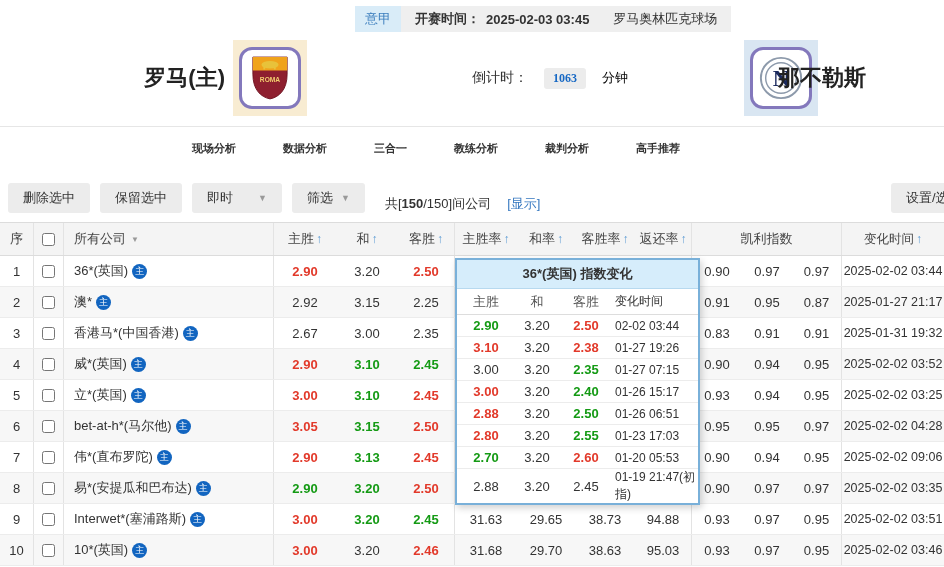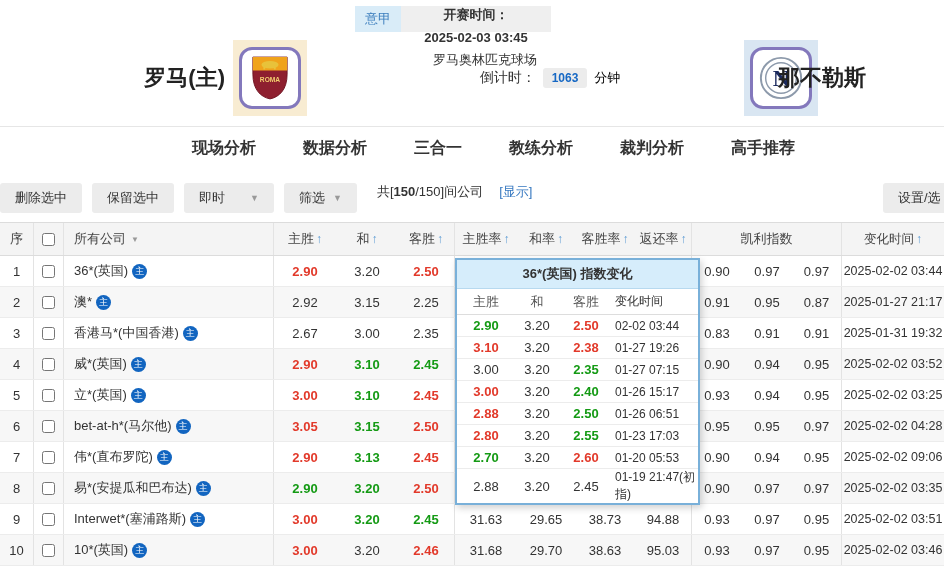--- a/index.html
+++ b/index.html
@@ -2,44 +2,44 @@
 <html><head>
 <meta charset="utf-8">
 <style>
   * { margin:0; padding:0; box-sizing:border-box; }
   body { font-family:"Liberation Sans","DejaVu Sans",sans-serif; background:#fff; }
   .page { position:relative; width:944px; height:567px; background:#fff; overflow:hidden; }
 
   
   .topbar { position:absolute; top:6px; left:355px; height:26px; display:flex; align-items:stretch; font-size:13px; }
   .league-badge { background:#d9ecf8; color:#3b7dbd; display:flex; align-items:center; padding:0 10px; }
-  .kickoff-strip { background:#efefef; color:#333; display:flex; align-items:center; padding:0 14px; gap:6px; white-space:nowrap;flex-direction:column; }
+  .kickoff-strip { background:#efefef; color:#333; display:flex; align-items:center; padding:0 14px; gap:6px; white-space:nowrap; }
   .kickoff-strip .bold { font-weight:bold; }
   .kickoff-strip .venue { margin-left:18px;text-align:center; }
 
   
   .match-header { position:absolute; top:30px; left:0; width:944px; height:96px; }
   .team-name { position:absolute; top:0; height:96px; display:flex; align-items:center; font-size:22px; font-weight:bold; color:#222; }
   .home-name { left:0; width:225px; justify-content:flex-end; }
   .away-name { left:778px; }
   .tile { position:absolute; top:10px; width:74px; height:76px; display:flex; align-items:center; justify-content:center; }
   .tile-home { left:233px; background:#f8ecd2; }
   .tile-away { left:744px; background:#d9e6f2; }
   .tile-inner { width:62px; height:62px; background:#fff; border:3px solid #8378bc; border-radius:13px; display:flex; align-items:center; justify-content:center; }
-  .countdown { position:absolute; left:440px; top:0; width:220px; height:96px; display:flex; align-items:center; justify-content:center; gap:7px; font-size:14px; color:#333; }
+  .countdown { position:absolute; left:440px; top:0; width:220px; height:96px; display:flex; align-items:center; justify-content:center; gap:16px; font-size:14px; color:#333;font-family:Liberation Serif, serif; }
   .countdown .val { background:#ececec; color:#1668c4; font-size:12px; font-weight:bold; padding:3px 9px; border-radius:3px; }
   .countdown .unit { color:#000000; font-size:13px; }
 
   
   .nav { position:absolute; top:126px; left:0; width:944px; height:43px; border-top:1px solid #e6e6e6; display:flex; align-items:center; padding-left:192px; gap:47px; }
-  .nav-tab { font-size:16px; font-weight:bold; color:#333; cursor:pointer; white-space:nowrap; }
+  .nav-tab { font-size:11px; font-weight:bold; color:#333; cursor:pointer; white-space:nowrap; }
   .nav-tab.active { background:#f0500e; color:#fff; padding:7px 15px; border-radius:17px; }
 
   
-  .toolbar { position:absolute; top:183px; left:0; width:812px; height:30px; display:flex; align-items:flex-start; gap:10px; font-size:13px; color:#333; }
+  .toolbar { position:absolute; top:183px; left:8px; width:812px; height:30px; display:flex; align-items:flex-end; gap:10px; font-size:13px; color:#333; }
   .tbtn { background:#ececec; border:none; border-radius:3px; height:30px; padding:0 15px; font-size:13px; color:#333; display:flex; align-items:center; cursor:pointer; white-space:nowrap; }
   .tbtn .caret { color:#999; font-size:9px; margin-left:8px; }
   .tbtn.dropdown { width:90px; justify-content:space-between; }
   .count-text { margin-left:10px; white-space:nowrap; }
   .count-text b { font-weight:bold; }
   .show-link { color:#3678c0; cursor:pointer; margin-left:6px; }
   .settings-btn { position:absolute; left:883px; width:90px; justify-content:flex-start; }
 
   
   .odds-table { position:absolute; top:222px; left:0; width:944px; }

